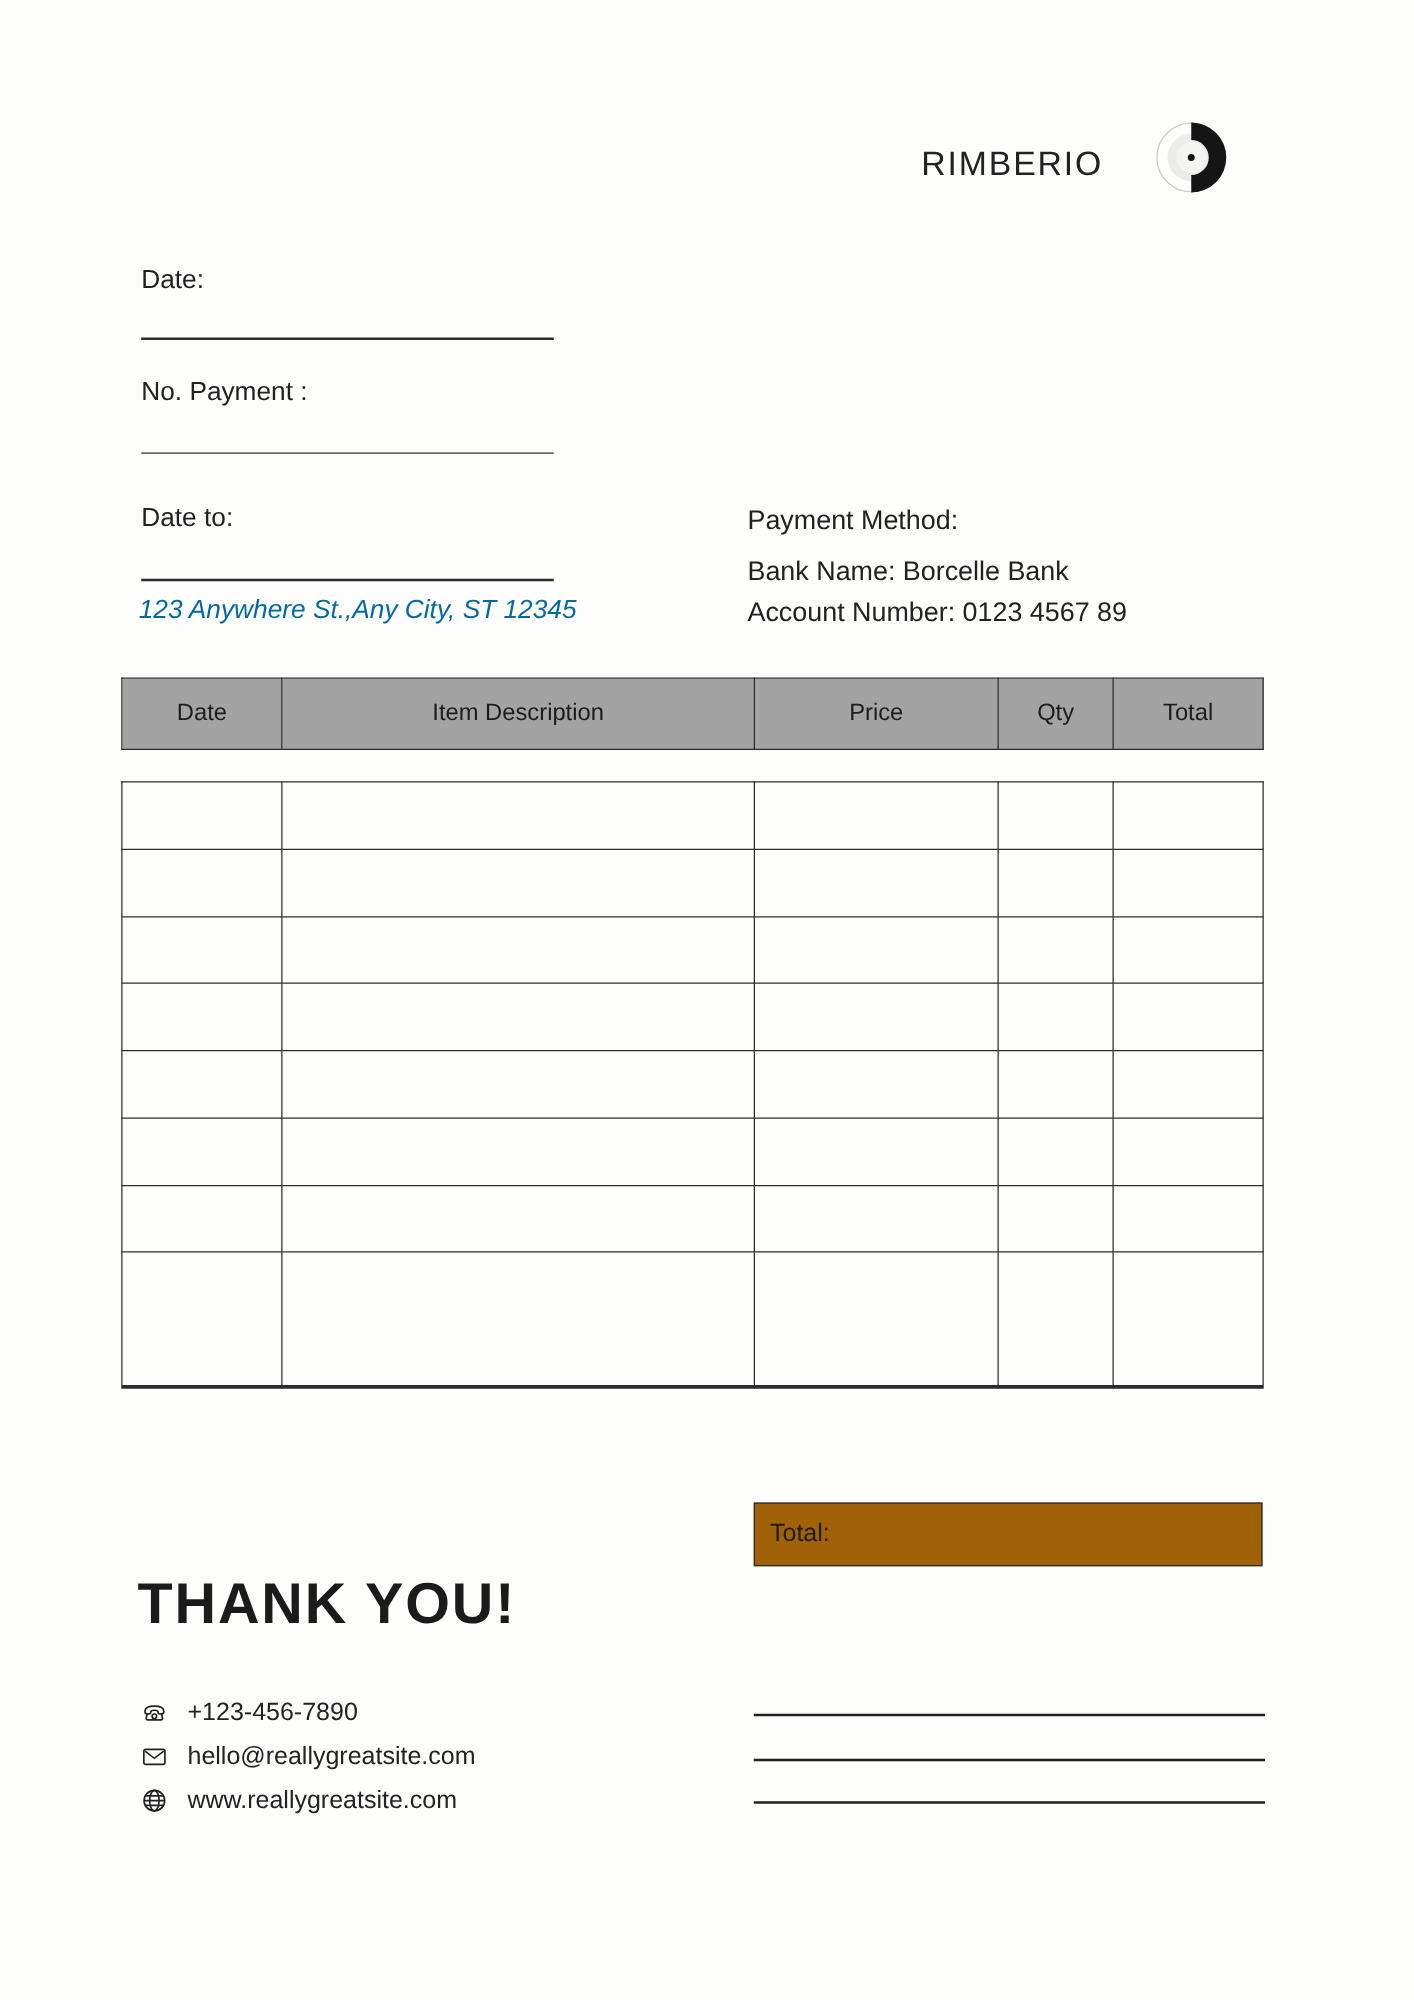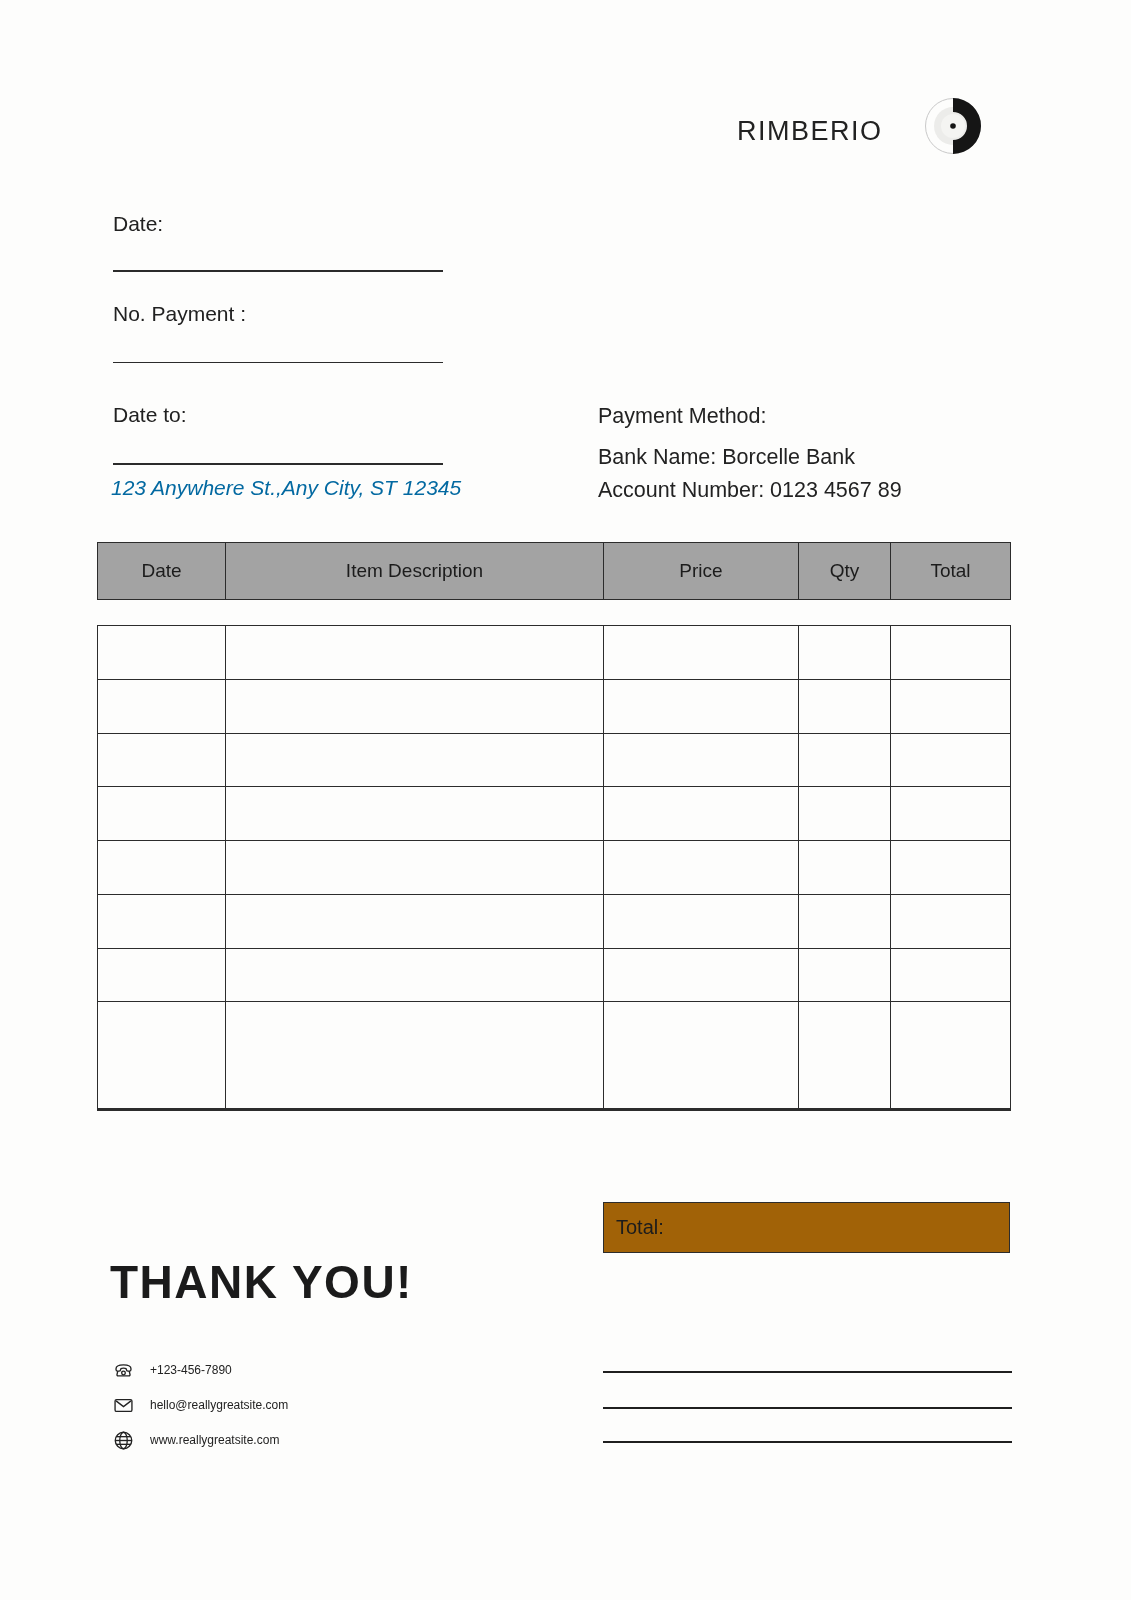--- a/index.html
+++ b/index.html
@@ -57,21 +57,21 @@
   .total-box {
     position: absolute; left: 603px; top: 1202px; width: 407px; height: 51px;
     background: #a16207; border: 1.8px solid #2c2c2c;
     display: flex; align-items: center; padding-left: 12px;
     font-size: 20px; color: #1c1c1c;
   }
 
   .contact { position: absolute; left: 112px; top: 1358px; }
   .contact-row { display: flex; align-items: center; height: 24px; margin-bottom: 11px; }
   .contact-row svg { width: 23px; height: 23px; stroke: #222; fill: none; stroke-width: 1.4; }
-  .contact-row .txt { margin-left: 15px; font-size: 12px; color: #222; }
+  .contact-row .txt { margin-left: 15px; font-size: 20px; color: #222; }
 
   .sig-line { position: absolute; left: 603px; width: 409px; border-top: 2px solid #1f1f1f; }
 </style>
 </head>
 <body>
 
 <div class="page">
 
 
   <div class="brand-block">

